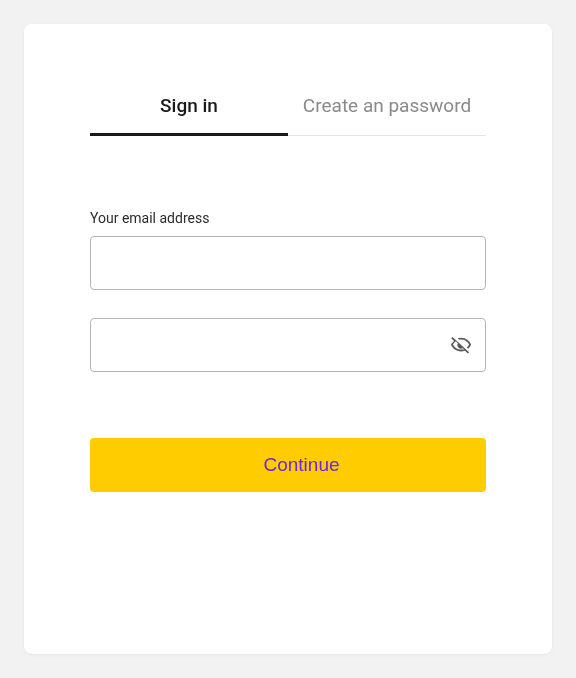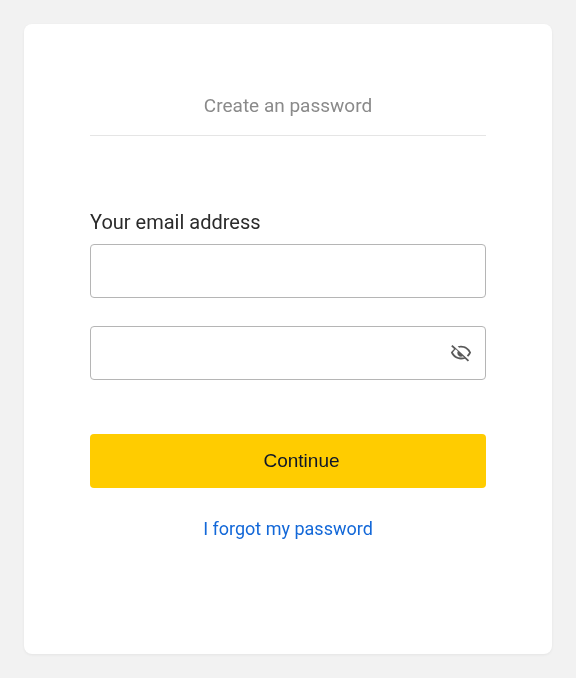--- a/index.html
+++ b/index.html
@@ -50,21 +50,21 @@
       background: #1a1a1a;
     }
     .form {
       padding-top: 74px;
     }
     .field-group {
       margin-bottom: 28px;
     }
     .field-label {
       display: block;
-      font-size: 20px;
+      font-size: 14px;
       color: #2b2b2b;
       margin-bottom: 10px;
     }
     .input-wrap {
       position: relative;
     }
     .text-input {
       width: 100%;
       height: 54px;
       border: 1px solid #b5b5b5;
@@ -89,41 +89,44 @@
       align-items: center;
       justify-content: center;
     }
     .continue-btn {
       width: 100%;
       height: 54px;
       background: #ffcc00;
       border: none;
       border-radius: 4px;
       font-size: 19px;
-      color: #0f172a;
+      color: #6d28d9;
       cursor: pointer;
-      margin-top: 26px;
+      margin-top: 38px;
       padding-left: 27px;
     }
     .forgot-link {
       display: block;
       text-align: center;
       margin-top: 30px;
       font-size: 18px;
       color: #1368d8;
       text-decoration: none;
       cursor: pointer;
     }
   </style>
 </head>
 <body>
 
 <div class="card">
 
   <div class="tabs">
+    <div class="tab active">
+      <span>Sign in</span>
+    </div>
     <div class="tab">
       <span>Create an password</span>
     </div>
   </div>
 
   <div class="form">
 
     <div class="field-group">
       <label class="field-label">Your email address</label>
       <div class="input-wrap">
@@ -139,19 +142,16 @@
             <path d="M12 6c3.79 0 7.17 2.13 8.82 5.5-.59 1.22-1.43 2.3-2.46 3.19l1.42 1.42C21.27 14.77 22.5 13 23 11.5 21.27 7.11 17 4 12 4c-1.27 0-2.49.2-3.64.57l1.65 1.65C10.66 6.09 11.32 6 12 6zM2.71 3.16L1.29 4.57l3.2 3.2C2.85 9.07 1.55 10.7 1 11.5 2.73 15.89 7 19 12 19c1.52 0 2.97-.3 4.31-.82l3.12 3.12 1.41-1.41L2.71 3.16zM12 17c-3.79 0-7.17-2.13-8.82-5.5.72-1.47 1.82-2.73 3.16-3.68l2.18 2.18C8.19 10.47 8 11.21 8 12c0 2.21 1.79 4 4 4 .79 0 1.53-.19 2-.52l1.58 1.58C14.46 16.67 13.26 17 12 17zm.18-4.82l2.64 2.64c.03 0 .06 0 .09-.01l-2.72-2.72c0 .03-.1.06-.1.09z"></path>
           </svg>
         </span>
       </div>
     </div>
 
     <button class="continue-btn">
       <span>Continue</span>
     </button>
 
-    <a class="forgot-link">
-      <span>I forgot my password</span>
-    </a>
 
   </div>
 
 </div>
 
 </body></html>

